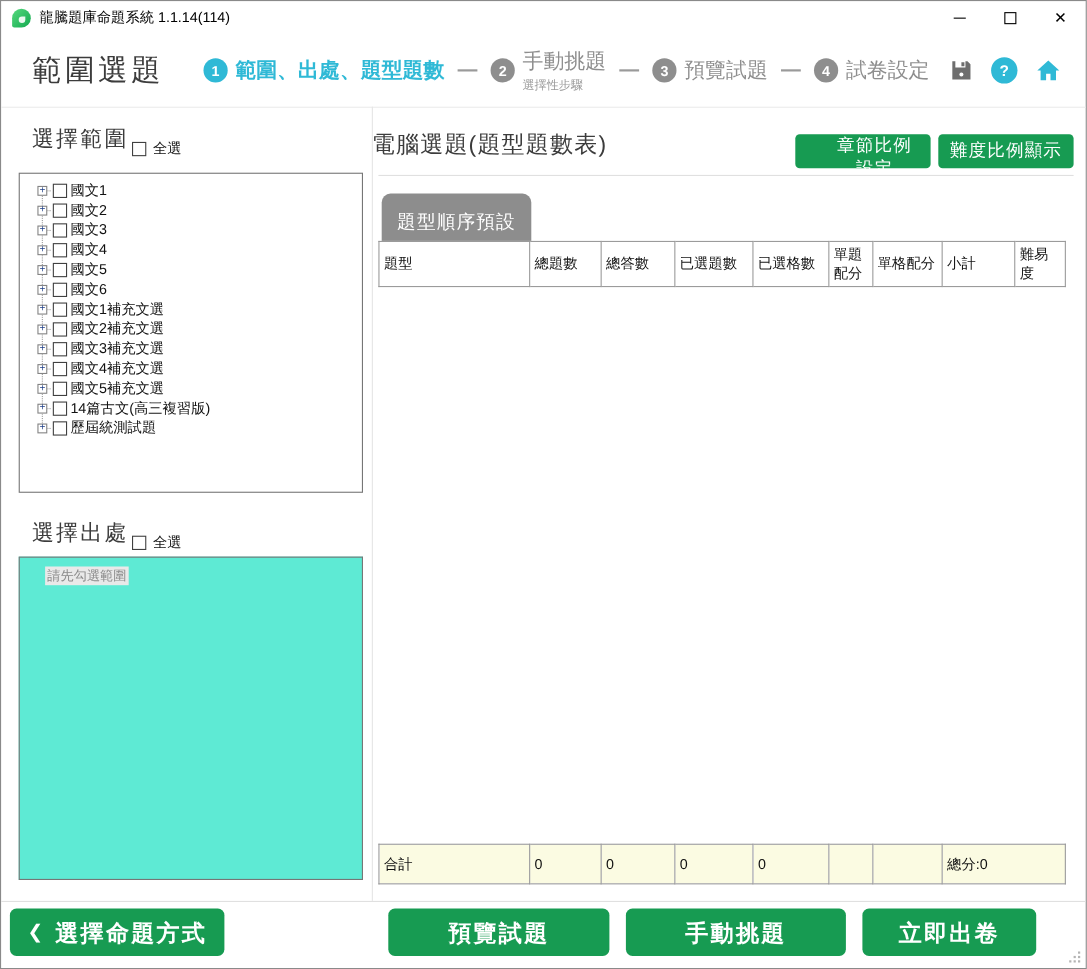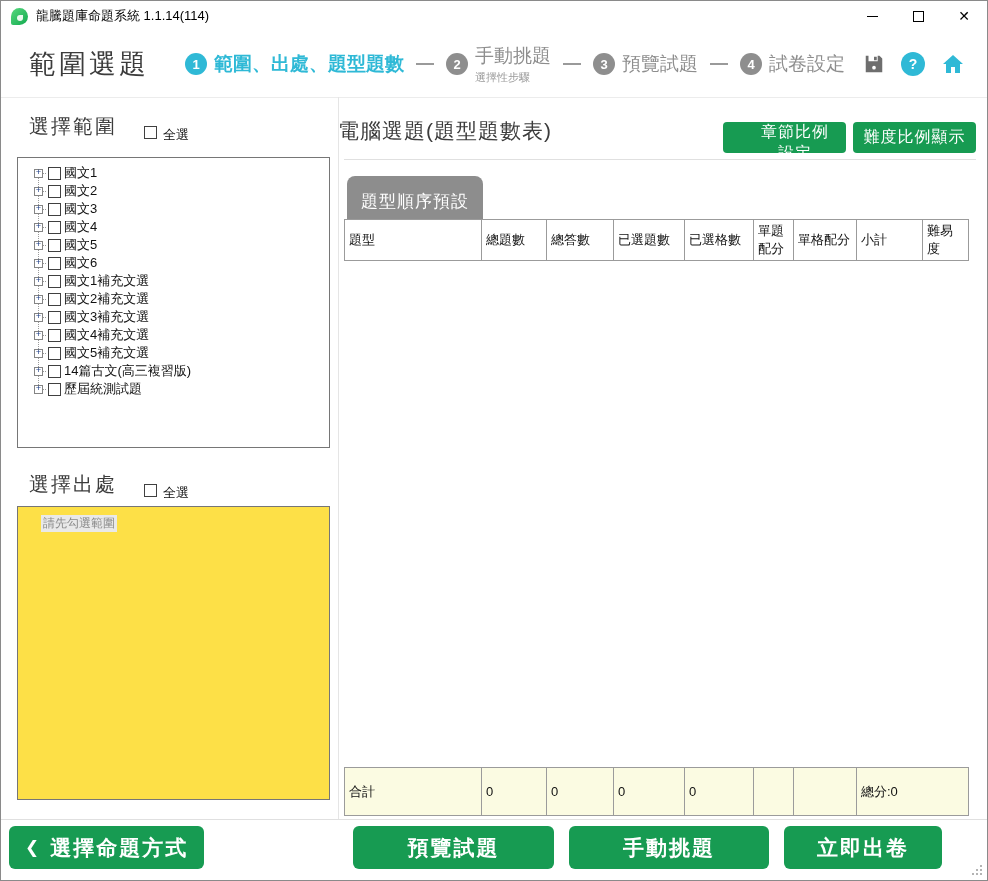--- a/index.html
+++ b/index.html
@@ -43,42 +43,42 @@
   .step-label { font-size:19px; color:#8e8e8e; white-space:nowrap;font-family:Liberation Mono, monospace; }
   .step.active .step-label { color:#2fb9d6; font-weight:bold; }
   .step-sub { font-size:11px; color:#9a9a9a; display:block; margin-top:1px; }
   .step-sep { width:18px; height:2px; background:#9a9a9a; flex:0 0 auto; }
   .header-icons { margin-left:auto; margin-right:22px; display:flex; align-items:center; gap:16px; }
   .icon-btn { cursor:pointer; display:flex; align-items:center; justify-content:center; }
   .help-circle { width:24px; height:24px; border-radius:50%; background:#2fb9d6; color:#fff; font-size:14px; font-weight:bold; }
   .header-rule { position:absolute; top:96px; left:0; width:988px; height:1px; background:#ececec; }
   
   .section-title { position:absolute; font-size:20px; color:#3c3c3c; letter-spacing:2px; white-space:nowrap; }
-  .select-all { position:absolute; display:flex; align-items:flex-start; gap:6px; cursor:pointer;margin-left:24px; }
+  .select-all { position:absolute; display:flex; align-items:center; gap:6px; cursor:pointer; }
   .checkbox { width:13px; height:13px; border:1px solid #404040; background:#fff; display:inline-block; flex:0 0 auto; }
   .select-all-label { font-size:13px; color:#111; }
   .tree-box {
     position:absolute; left:16px; top:156px; width:313px; height:291px;
     border:1px solid #767676; background:#fff; padding:6px 0 0 8px; overflow:hidden;
   }
   .tree { list-style:none; }
   .tree li { height:18px; display:flex; align-items:center; position:relative; cursor:default; }
   .tree li::before { content:""; position:absolute; left:12px; top:-9px; height:18px; border-left:1px dotted #9a9a9a; }
   .tree li:first-child::before { display:none; }
   .expand-box {
     width:9px; height:9px; margin-left:8px; border:1px solid #848484; background:#fff;
     font-size:9px; line-height:7px; text-align:center; color:#1d3d86; position:relative; z-index:1;
     cursor:pointer; flex:0 0 auto; font-family:"Liberation Mono","DejaVu Sans Mono",monospace;
   }
   .tree-stub { width:3px; border-top:1px dotted #9a9a9a; flex:0 0 auto; }
   .tree .checkbox { margin:0 3px 0 2px; cursor:pointer; }
   .tree-label { font-size:13px; color:#111; cursor:pointer; white-space:nowrap; }
   .source-box {
     position:absolute; left:16px; top:505px; width:313px; height:294px;
-    border:1px solid #767676; background:#fde047;
+    border:1px solid #767676; background:#5eead4;
   }
   .source-hint {
     display:inline-block; margin:8px 0 0 23px; font-size:12px; color:#8a8a8a;
     background:#e9e9e9; padding:0 2px;
   }
   
   .v-divider { position:absolute; left:337px; top:96px; width:1px; height:722px; background:#e5e5e5; }
   .main-title { position:absolute; left:337px; top:116px; font-size:21px; color:#3c3c3c; letter-spacing:1px; }
   .green-btn {
     background:#179b52; color:#fff; border:none; border-radius:4px; cursor:pointer;
@@ -94,21 +94,21 @@
     border:none; border-radius:8px; cursor:pointer; font-family:Liberation Serif, serif;
   }
   table.qtable { border-collapse:collapse; table-layout:fixed; width:624px; background:#fff; }
   table.qtable th, table.qtable td {
     border:1px solid #9b9b9b; font-size:13px; font-weight:normal; text-align:left;
     padding:2px 4px; vertical-align:middle; overflow:hidden; color:#111;
   }
   .table-head { position:absolute; left:343px; top:218px; }
   .table-head th { height:36px; }
   .table-foot { position:absolute; left:343px; top:766px; }
-  .table-foot td { height:48px; background:#fbfbe2; }
+  .table-foot td { height:36px; background:#fbfbe2; }
   
   .bottom-rule { position:absolute; top:818px; left:0; width:988px; height:1px; background:#e0e0e0; }
   .bottom-btn {
     position:absolute; top:825px; height:43px; font-size:21px; font-weight:bold;
     letter-spacing:2px; border-radius:6px;
     display:flex; align-items:center; justify-content:center;
   }
   .back-btn { left:8px; padding:0 16px; gap:9px; }
   .back-chevron { font-size:17px; font-weight:bold; }
   .preview-btn { left:352px; width:201px; }

